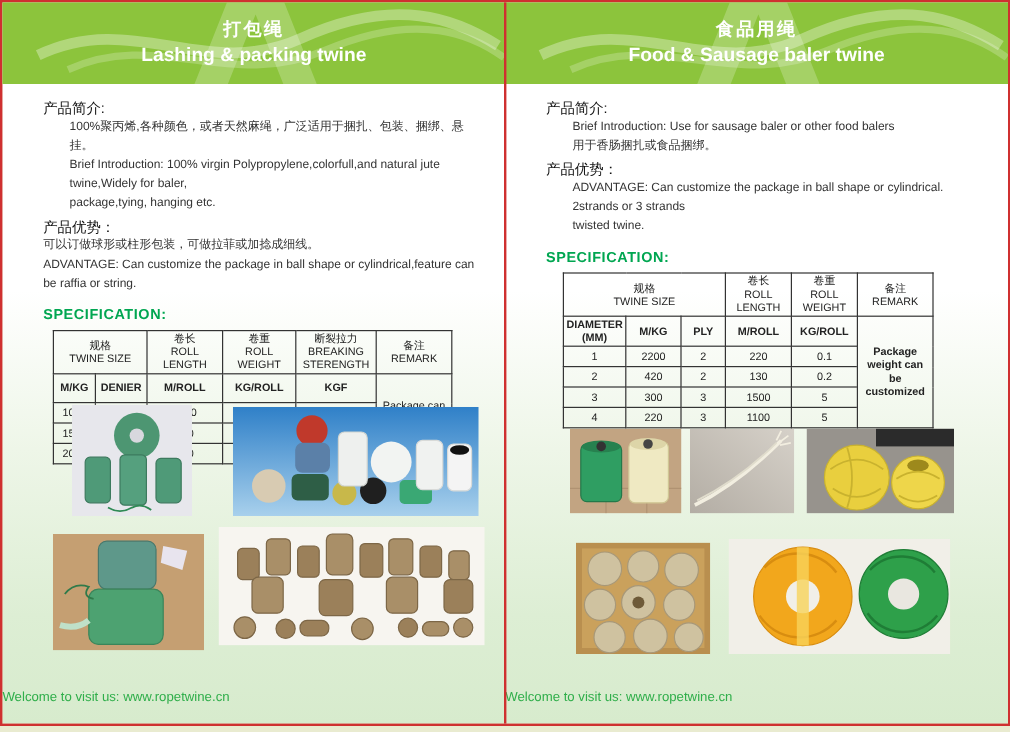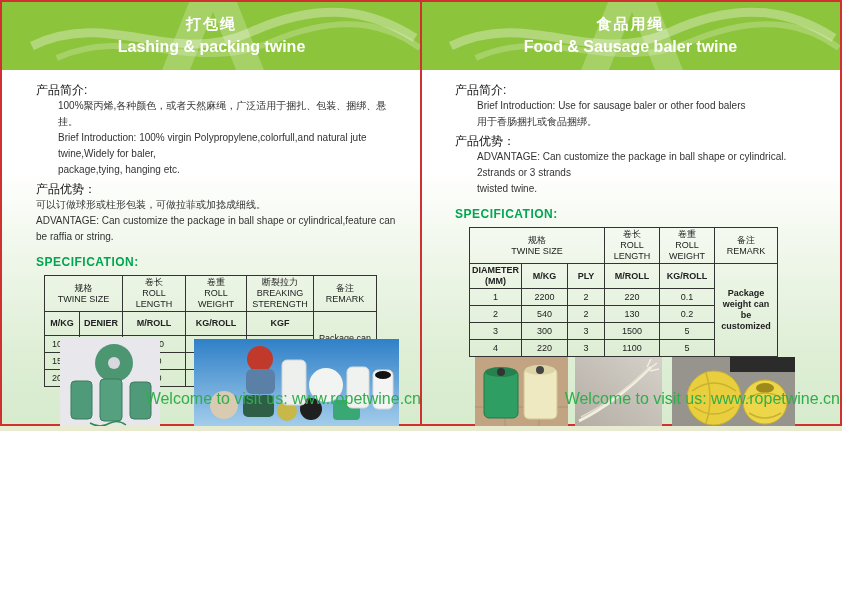--- a/index.html
+++ b/index.html
@@ -1,18 +1,18 @@
 <!DOCTYPE html>
 <html><head>
 <meta charset="utf-8">
 <style>
   * { box-sizing: border-box; margin: 0; padding: 0; }
   body { font-family: "Liberation Sans", sans-serif; background: #fff; }
   .page {
-    position: relative; width: 842px; height: 431px; overflow: hidden;
+    position: relative; width: 842px; height: 610px; overflow: hidden;
     background: #e9ebd0;
   }
   .page-inner {
     position: absolute; left: 0; top: 0; right: 0; bottom: 5px;
     border: 2px solid #cf3030;
     background: linear-gradient(180deg, #ffffff 0%, #ffffff 40%, #eef6e8 62%, #ddeed4 85%, #d7ebcd 100%);
     display: flex;
   }
   .panel { position: relative; width: 50%; height: 100%; }
   .divider {
@@ -43,21 +43,21 @@
   table.spec .ghead td { height: 36px; }
   table.spec .shead td { height: 24px; font-weight: bold; }
   table.spec .drow td { height: 17px; }
   .cellblock span { display: block; }
 
   .photo { position: absolute; overflow: hidden; }
   .photo svg { display: block; }
 
   .footer {
     position: absolute; left: 0; right: 0; bottom: 16px;
-    text-align: right; font-size: 16px; color: #2fae4a;
+    text-align: left; font-size: 11px; color: #2fae4a;
   }
 </style>
 </head>
 <body>
 
 <div class="page">
   <div class="page-inner">
 
     <div class="panel">
       <div class="panel-header">
@@ -277,21 +277,21 @@
           </tr>
           <tr class="drow">
             <td>1</td>
             <td>2200</td>
             <td>2</td>
             <td>220</td>
             <td>0.1</td>
           </tr>
           <tr class="drow">
             <td>2</td>
-            <td>540</td>
+            <td>420</td>
             <td>2</td>
             <td>130</td>
             <td>0.2</td>
           </tr>
           <tr class="drow">
             <td>3</td>
             <td>300</td>
             <td>3</td>
             <td>1500</td>
             <td>5</td>

